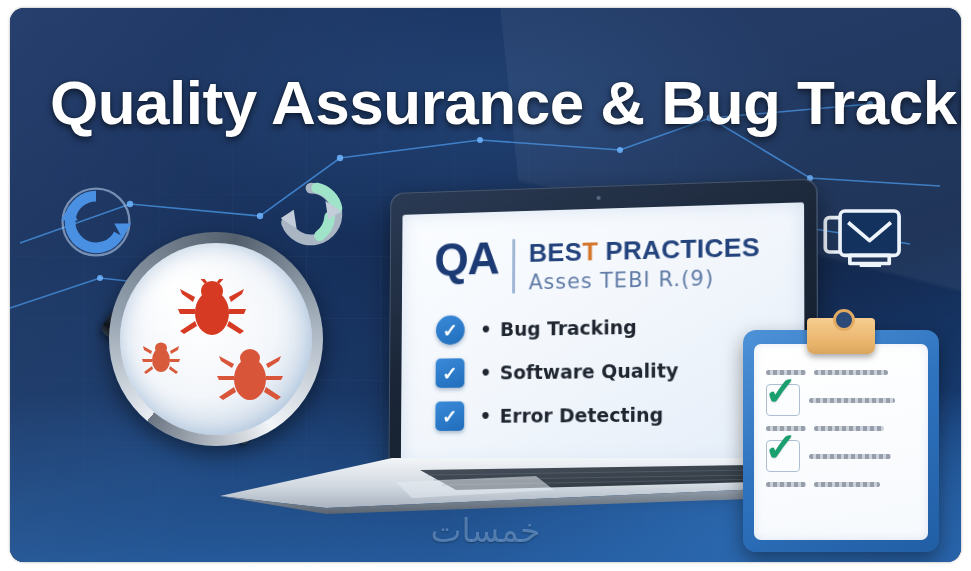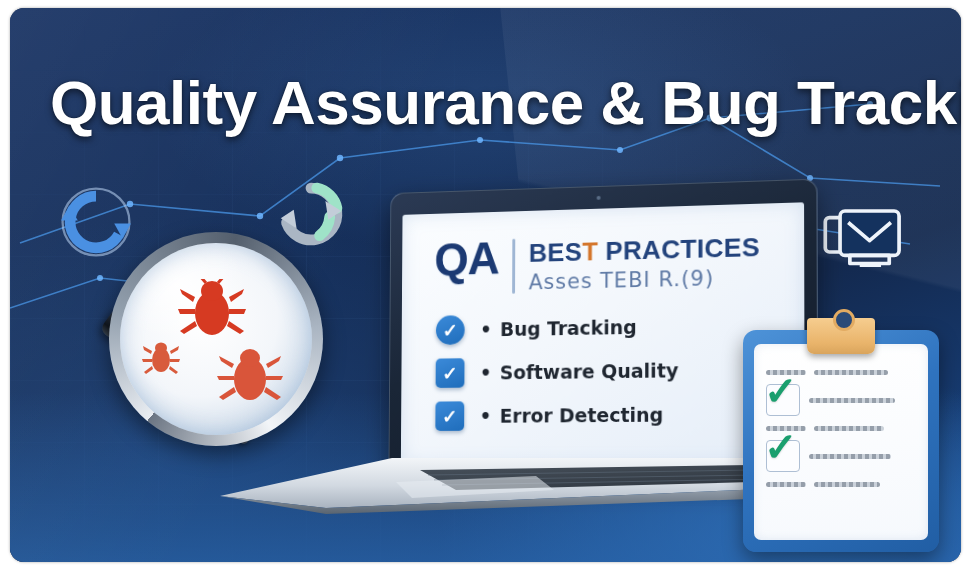--- a/index.html
+++ b/index.html
@@ -459,14 +459,15 @@
 
       <div class="cb-row">
         <div class="cb-line" style="width:40px"></div>
         <div class="cb-line" style="width:66px"></div>
       </div>
 
     </div>
     <div class="cb-clip"></div>
   </div>
 
+  <div class="watermark">خمسات</div>
 
 </div>
 
 </body></html>

